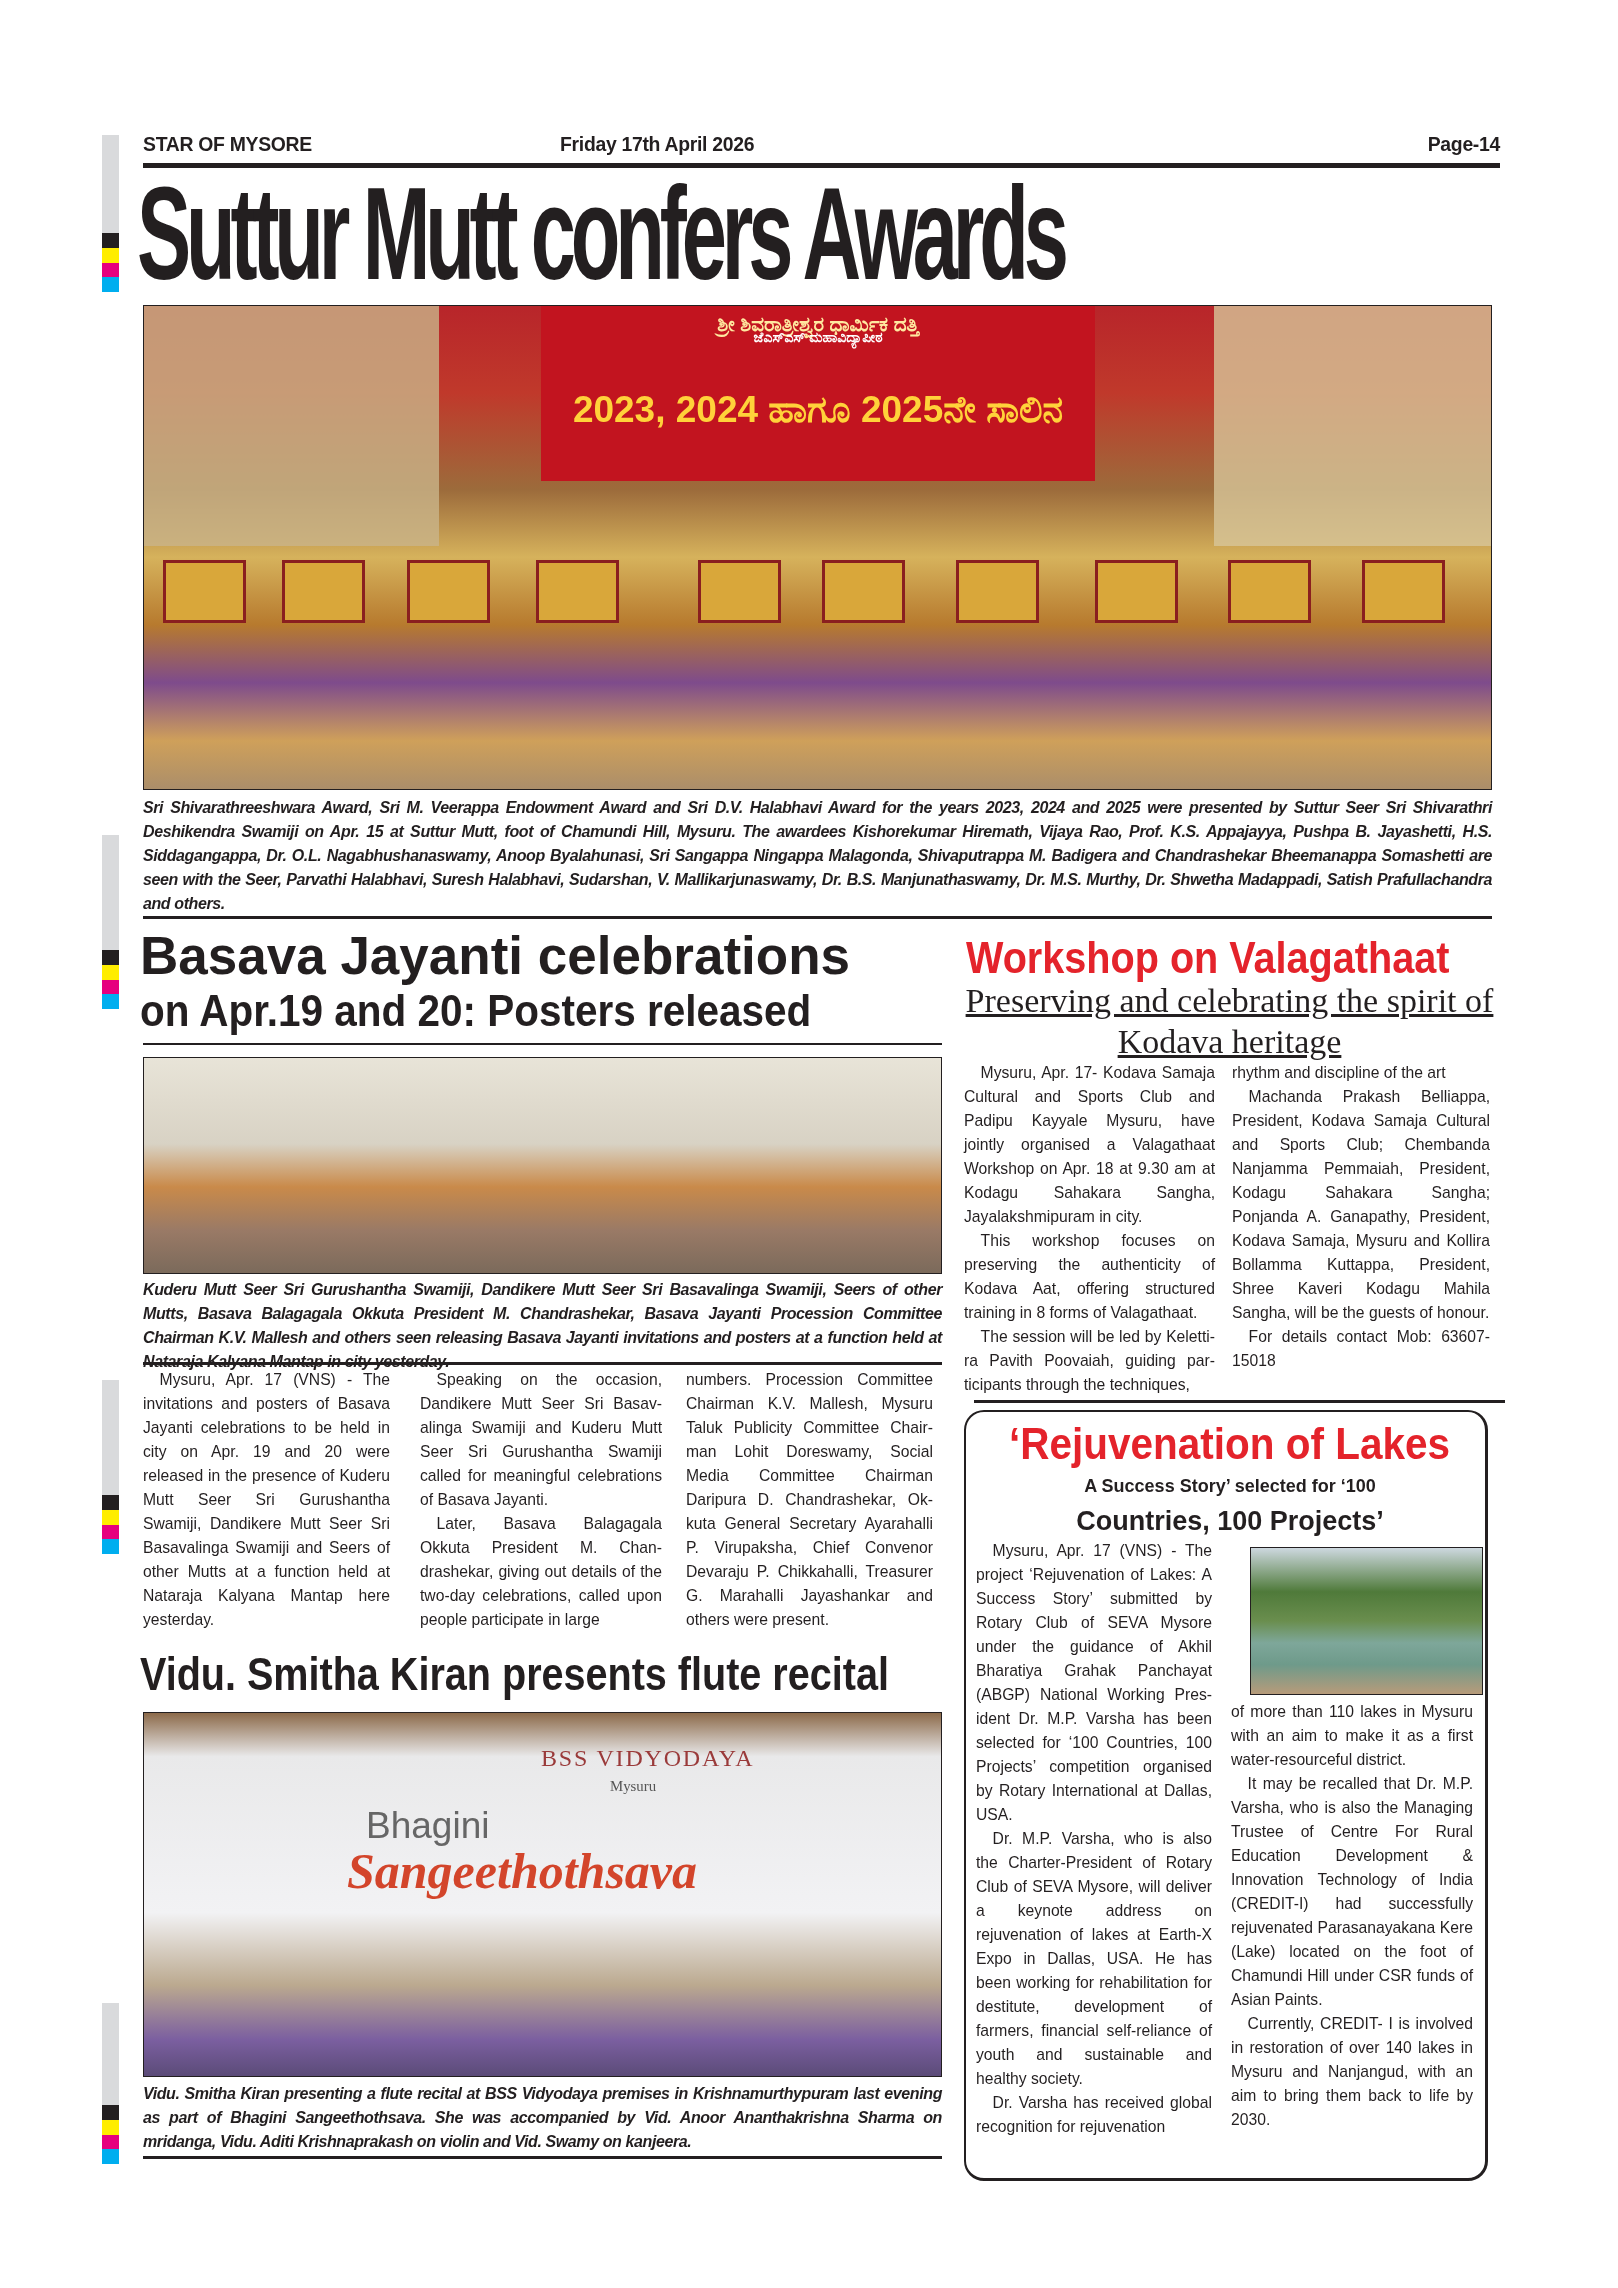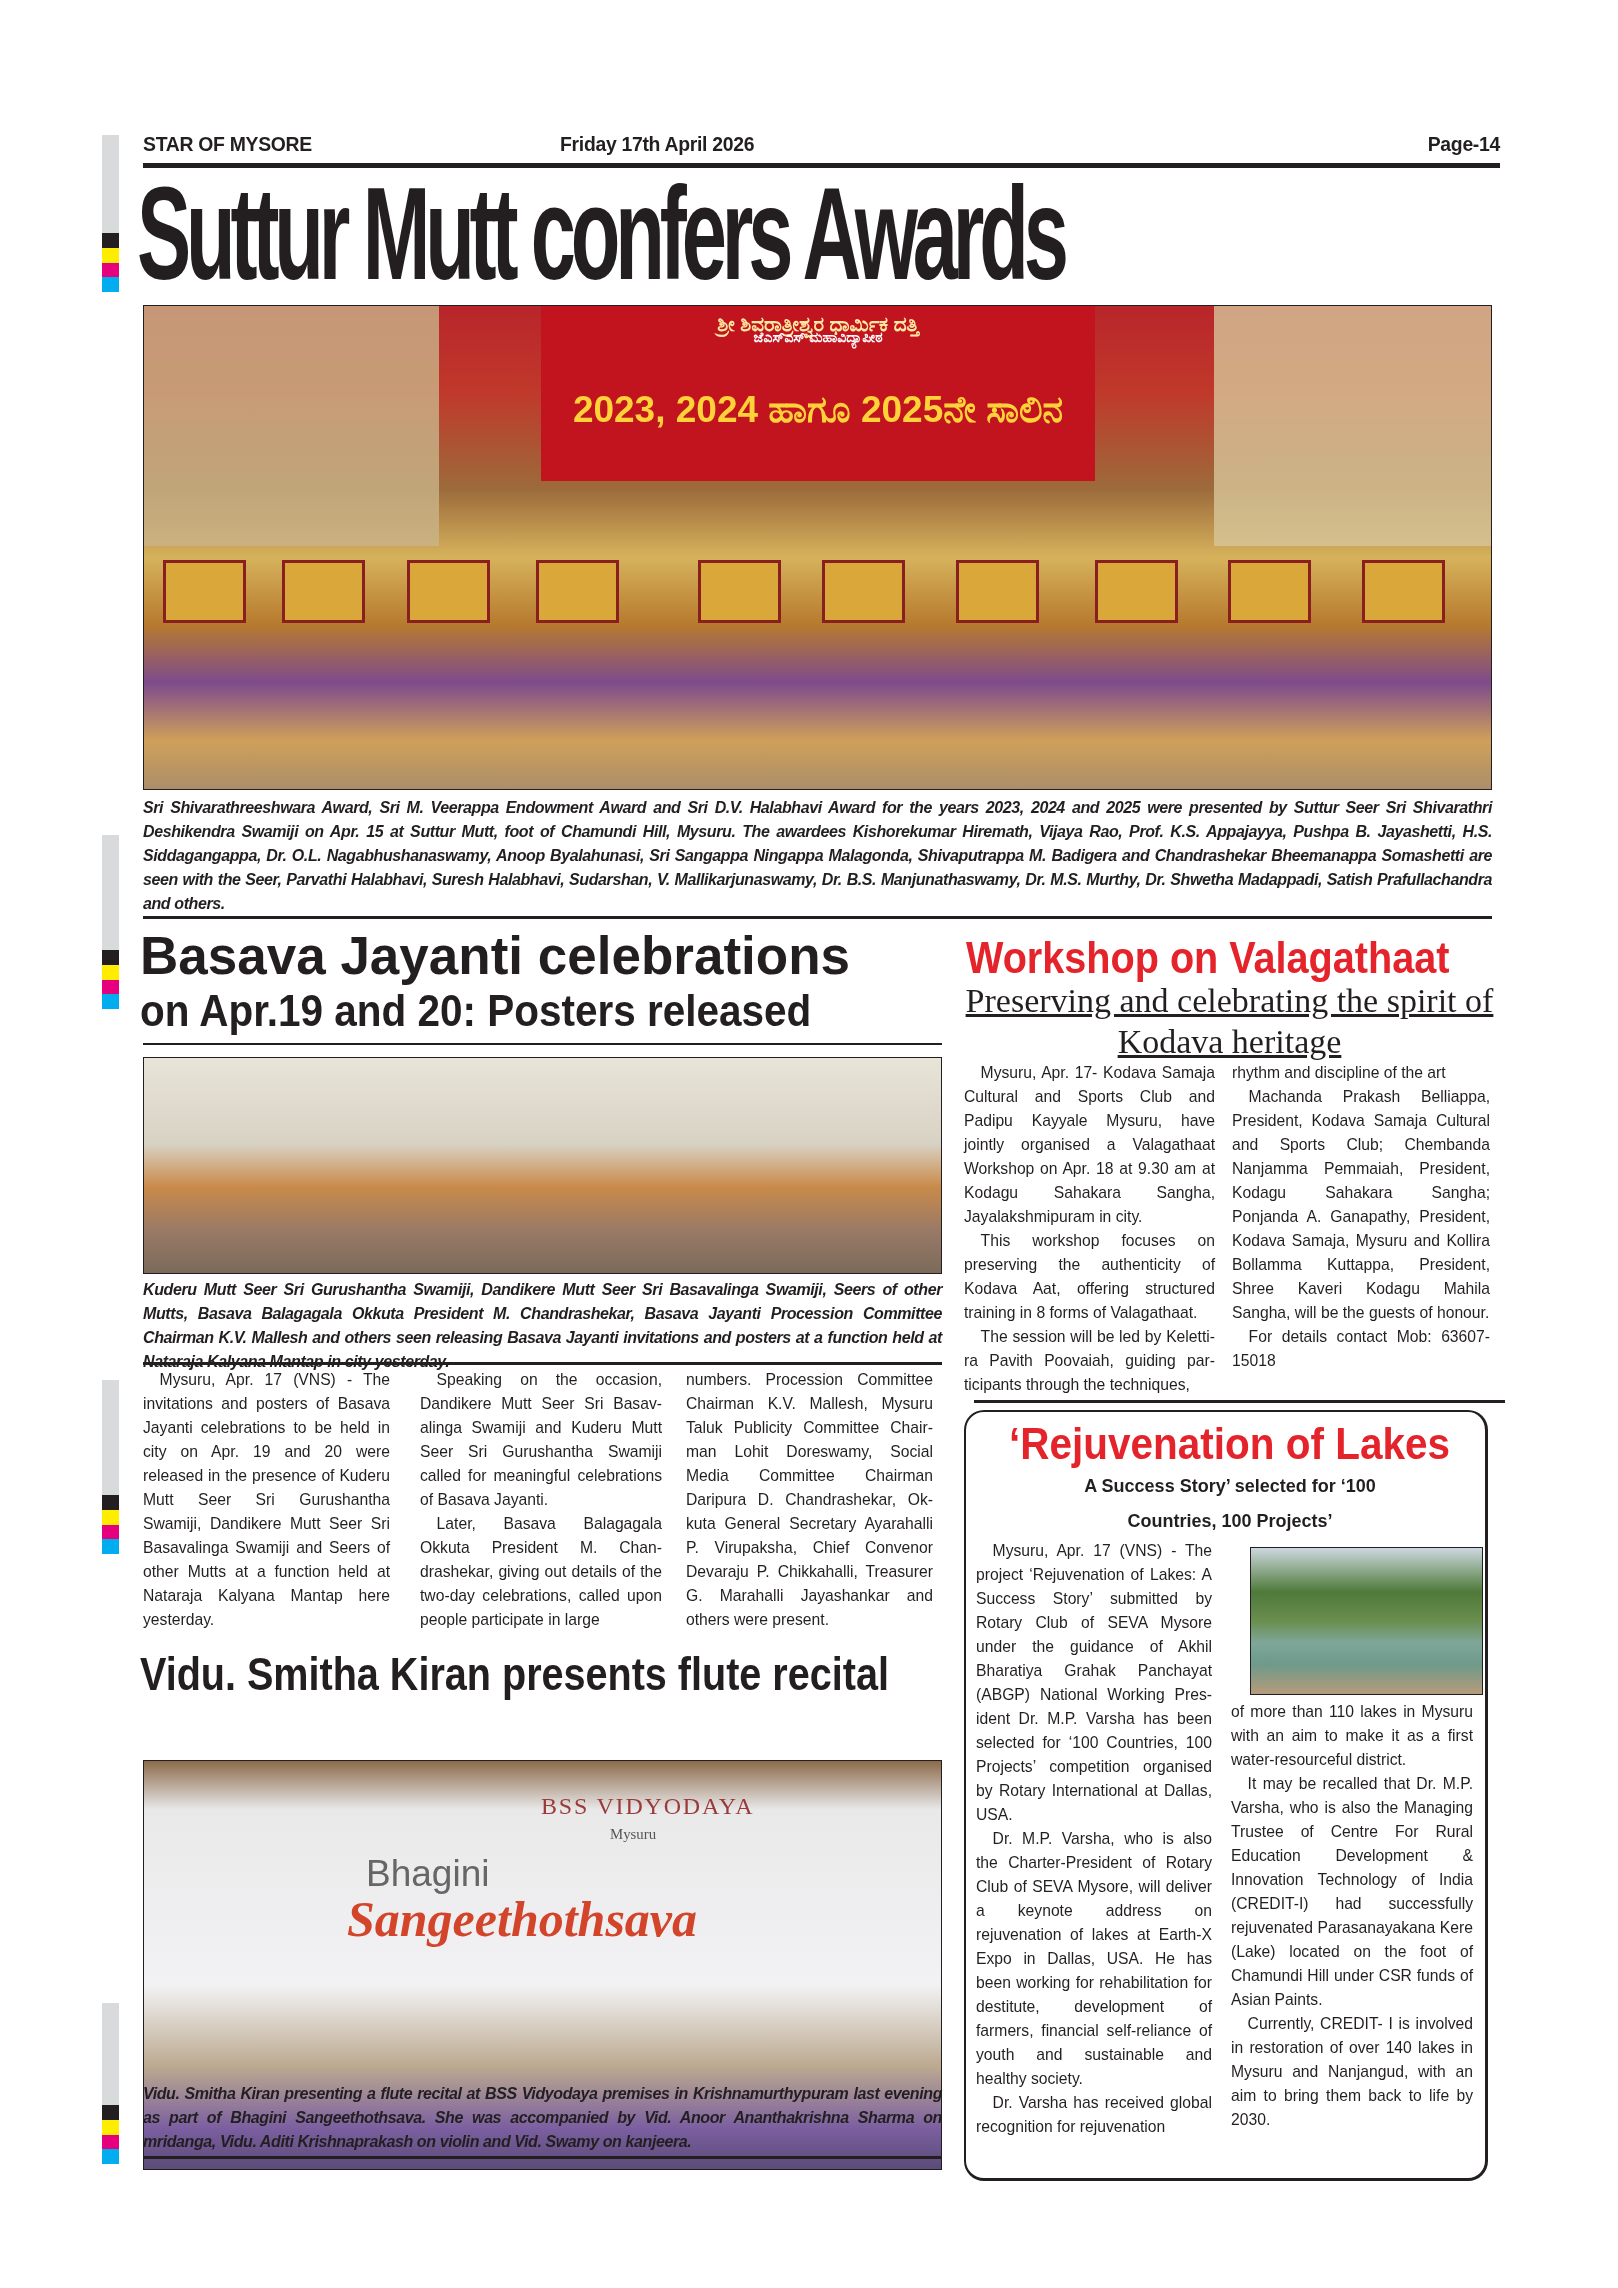--- a/index.html
+++ b/index.html
@@ -39,22 +39,22 @@
   .cap-rule { position: absolute; height: 2.8px; background: #231f20; }
 
   .h2 { position: absolute; font-family: "Liberation Sans", sans-serif; font-weight: bold; white-space: nowrap; color: #231f20; }
 
   .body-col { position: absolute; font-family: "Liberation Sans", sans-serif; font-size: 15.7px; line-height: 24px;
     text-align: justify; color: #231f20; hyphens: manual; }
   .body-col p { text-indent: 16.6px; }
 
   .photo-2 { left: 143px; top: 1057px; width: 799px; height: 217px;
     background: linear-gradient(180deg, #e8e4d8 0%, #d8d2c4 40%, #c98a4a 60%, #9a7a66 80%, #7b6a5b 100%); }
-  .photo-3 { left: 143px; top: 1712px; width: 799px; height: 410px;
-    background: linear-gradient(180deg, #8c6a4a 0%, #e9e9ea 12%, #f2f2f4 55%, #bba98f 75%, #7b5fa0 90%, #5b4b78 100%); margin-top: 48px; }
+  .photo-3 { left: 143px; top: 1712px; width: 799px; height: 365px;
+    background: linear-gradient(180deg, #8c6a4a 0%, #e9e9ea 12%, #f2f2f4 55%, #bba98f 75%, #7b5fa0 90%, #5b4b78 100%); }
   .photo-3 .t1 { position: absolute; left: 397px; top: 32px; font-family: "Liberation Serif", serif; font-size: 24px; color: #9a3a3a; letter-spacing: 1.8px; }
   .photo-3 .t2 { position: absolute; left: 466px; top: 65px; font-family: "Liberation Serif", serif; font-size: 14.8px; color: #555; }
   .photo-3 .t3 { position: absolute; left: 222px; top: 92px; font-size: 37px; color: #666; }
   .photo-3 .t4 { position: absolute; left: 203px; top: 129px; font-family: "Liberation Serif", serif; font-style: italic; font-weight: bold; font-size: 50px; color: #d3452b; }
   .photo-4 { left: 1250px; top: 1547px; width: 233px; height: 148px;
     background: linear-gradient(180deg, #cdd8df 0%, #4f7a3a 30%, #6a8e4e 50%, #7ea79a 65%, #6e9a8a 80%, #b79b7a 100%); }
 
   .box-lakes { position: absolute; left: 964px; top: 1410px; width: 524px; height: 771px;
     border: 3.7px solid #231f20; border-radius: 20px; border-left-width: 2.8px; border-top-width: 2.8px; }
 
@@ -163,21 +163,21 @@
 <div class="body-col" style="left:1232px;top:1061px;width:258px;">
   <p style="text-indent:0">rhythm and discipline of the art</p>
   <p>Machanda Prakash Belliappa, President, Kodava Samaja Cul­tural and Sports Club; Chem­banda Nanjamma Pemmaiah, President, Kodagu Sahakara Sangha; Ponjanda A. Ganapa­thy, President, Kodava Samaja, Mysuru and Kollira Bollamma Kuttappa, President, Shree Ka­veri Kodagu Mahila Sangha, will be the guests of honour.</p>
   <p>For details contact Mob: 63607-15018</p>
 </div>
 <div class="cap-rule" style="left:974px;top:1400px;width:531px;"></div>
 
 <div class="box-lakes"></div>
 <div class="h2 red" style="left:978px;top:1419px;width:503px;text-align:center;font-size:44px;line-height:50px;transform:scaleX(0.92);transform-origin:center top;">‘Rejuvenation of Lakes</div>
 <div class="h2" style="left:974px;top:1469px;width:512px;text-align:center;font-size:18px;line-height:35px;">A Success Story’ selected for ‘100</div>
-<div class="h2" style="left:974px;top:1504px;width:512px;text-align:center;font-size:18px;line-height:35px;">Countries, 100 Projects’</div>
+<div class="h2" style="left:974px;top:1504px;width:512px;text-align:center;font-size:27px;line-height:35px;">Countries, 100 Projects’</div>
 
 <div class="photo photo-4"></div>
 
 <div class="body-col" style="left:976px;top:1539px;width:236px;">
   <p>Mysuru, Apr. 17 (VNS) - The project ‘Rejuvenation of Lakes: A Success Story’ submitted by Rotary Club of SEVA Mysore under the guidance of Akhil Bharatiya Grahak Panchayat (ABGP) National Working Pres­ident Dr. M.P. Varsha has been selected for ‘100 Countries, 100 Projects’ competition or­ganised by Rotary International at Dallas, USA.</p>
   <p>Dr. M.P. Varsha, who is also the Charter-President of Rota­ry Club of SEVA Mysore, will deliver a keynote address on rejuvenation of lakes at Earth-X Expo in Dallas, USA. He has been working for rehabilitation for destitute, development of farmers, financial self-reliance of youth and sustainable and healthy society.</p>
   <p>Dr. Varsha has received glob­al recognition for rejuvenation</p>
 </div>
 <div class="body-col" style="left:1231px;top:1700px;width:242px;">
   <p style="text-indent:0">of more than 110 lakes in My­suru with an aim to make it as a first water-resourceful district.</p>

